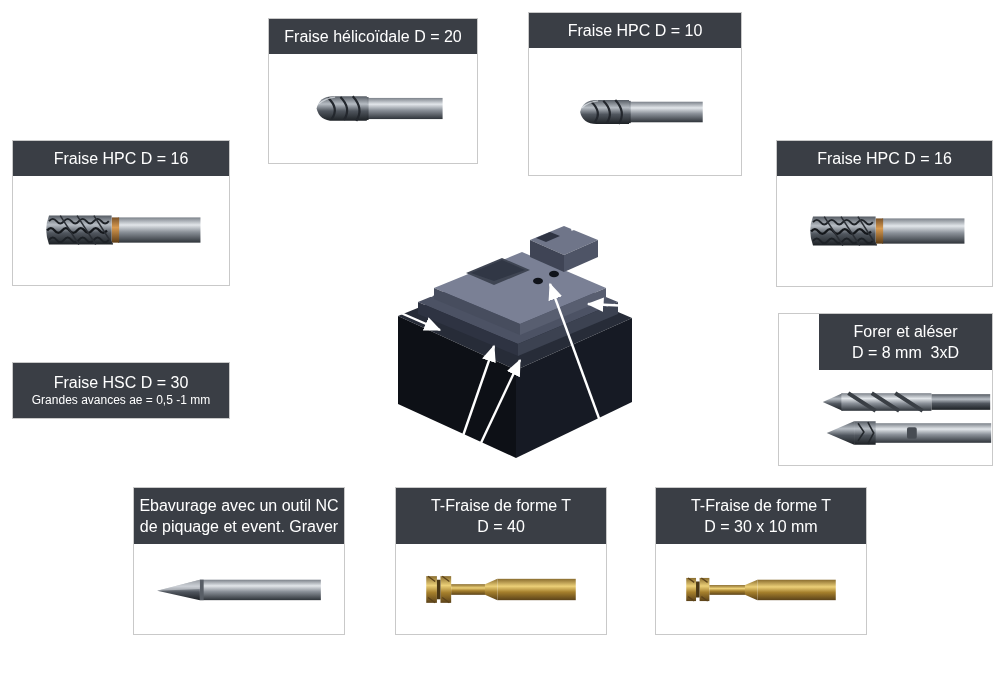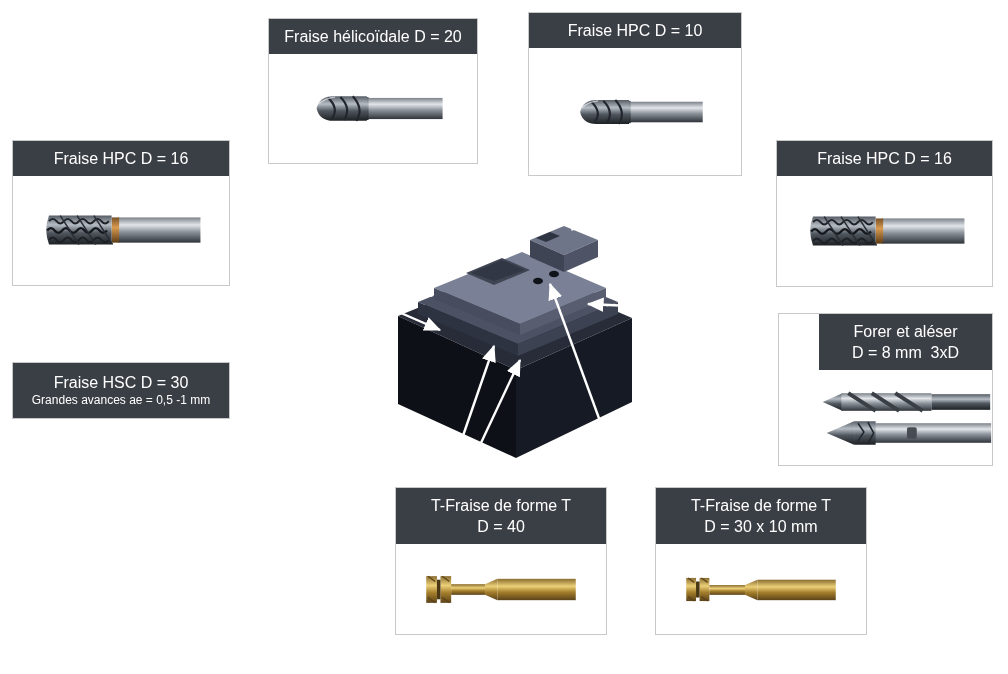--- a/index.html
+++ b/index.html
@@ -167,20 +167,36 @@
     </div>
   </div>
 
   <div class="callout text-only" style="left:12px; top:362px; width:218px; height:57px;">
     <div class="callout-header">
       <div class="line">Fraise HSC D = 30</div>
       <div class="line small">Grandes avances ae = 0,5 -1 mm</div>
     </div>
   </div>
 
+  <div class="callout" style="left:133px; top:487px; width:212px; height:148px;">
+    <div class="callout-header">
+      <div class="line">Ebavurage avec un outil NC</div>
+      <div class="line">de piquage et event. Graver</div>
+    </div>
+    <div class="callout-body">
+      <span class="tool">
+        <svg viewBox="0 0 200 30" width="186" height="28">
+          <polygon points="12,17 58,5 58,27" fill="url(#steelDark)"></polygon>
+          <polygon points="12,17 58,5 58,15" fill="#e8ecef" opacity="0.45"></polygon>
+          <rect x="58" y="5" width="130" height="22" fill="url(#steel)"></rect>
+          <rect x="58" y="5" width="4" height="22" fill="#585e66"></rect>
+        </svg>
+      </span>
+    </div>
+  </div>
 
   <div class="callout" style="left:395px; top:487px; width:212px; height:148px;">
     <div class="callout-header">
       <div class="line">T-Fraise de forme T</div>
       <div class="line">D = 40</div>
     </div>
     <div class="callout-body">
       <span class="tool">
         <svg viewBox="0 0 200 46" width="178" height="41">
           <rect x="16" y="8" width="12" height="30" fill="url(#gold)"></rect>

